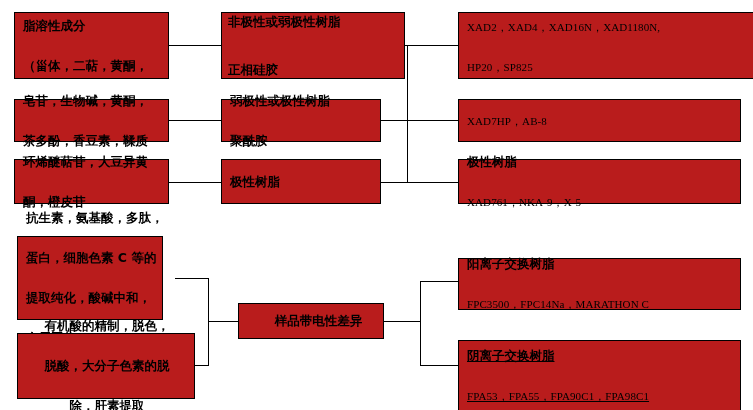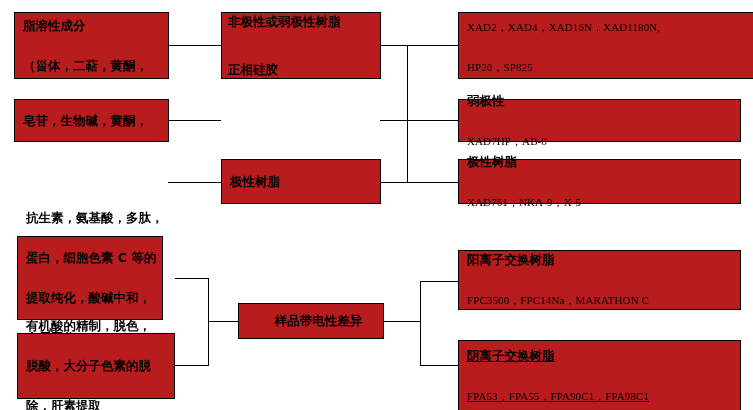--- a/index.html
+++ b/index.html
@@ -88,69 +88,77 @@
   <div class="conn v" style="left:420px; top:281px; height:85px;"></div>
 
   <div class="conn h" style="left:420px; top:281px; width:38px;"></div>
   <div class="conn h" style="left:420px; top:365px; width:38px;"></div>
 
   <div class="node vcenter" style="left:14px; top:12px; width:155px; height:67px;">
     <div class="line cn">脂溶性成分</div>
     <div class="line cn">（甾体，二萜，黄酮，</div>
   </div>
 
-  <div class="node vcenter" style="left:221px; top:12px; width:160px; height:67px;padding-left:6px;">
+  <div class="node vcenter" style="left:221px; top:12px; width:184px; height:67px;padding-left:6px;">
     <div class="line cn" style="margin-bottom:8px;">非极性或弱极性树脂</div>
     <div class="line cn">正相硅胶</div>
   </div>
 
   <div class="node vcenter" style="left:458px; top:12px; width:309px; height:67px;justify-content:flex-end;">
     <div class="line cn">非极性</div>
     <div class="line lat">XAD2，XAD4，XAD16N，XAD1180N,</div>
     <div class="line lat">HP20，SP825</div>
   </div>
 
   <div class="node vcenter" style="left:14px; top:99px; width:155px; height:43px;">
     <div class="line cn">皂苷，生物碱，黄酮，</div>
+    <div class="line cn">茶多酚，香豆素，鞣质</div>
   </div>
 
+  <div class="node vcenter" style="left:221px; top:99px; width:160px; height:43px;">
+    <div class="line cn">弱极性或极性树脂</div>
+    <div class="line cn">聚酰胺</div>
+  </div>
 
   <div class="node vcenter" style="left:458px; top:99px; width:283px; height:43px;">
-    <div class="line cn">弱极性</div>
     <div class="line lat">XAD7HP，AB-8</div>
   </div>
 
+  <div class="node vcenter" style="left:14px; top:159px; width:155px; height:45px;">
+    <div class="line cn">环烯醚萜苷，大豆异黄</div>
+    <div class="line cn">酮，橙皮苷</div>
+  </div>
 
   <div class="node vcenter" style="left:221px; top:159px; width:160px; height:45px;">
     <div class="line cn">极性树脂</div>
   </div>
 
   <div class="node vcenter" style="left:458px; top:159px; width:283px; height:45px;">
     <div class="line cn">极性树脂</div>
     <div class="line lat">XAD761，NKA-9，X-5</div>
   </div>
 
   <div class="node vcenter" style="left:17px; top:236px; width:146px; height:84px;">
     <div class="line cn">抗生素，氨基酸，多肽，</div>
     <div class="line cn">蛋白，细胞色素 C 等的</div>
     <div class="line cn">提取纯化，酸碱中和，</div>
     <div class="line cn">金属回收</div>
   </div>
 
-  <div class="node vcenter" style="left:17px; top:333px; width:158px; height:66px;">
+  <div class="node vcenter" style="left:17px; top:333px; width:178px; height:66px;align-items:center;">
     <div class="line cn">有机酸的精制，脱色，</div>
     <div class="line cn">脱酸，大分子色素的脱</div>
     <div class="line cn">除，肝素提取</div>
   </div>
 
   <div class="node vcenter" style="left:238px; top:303px; width:146px; height:36px; align-items:center; padding-left:21px;">
     <div class="line cn">样品带电性差异</div>
   </div>
 
-  <div class="node vcenter" style="left:458px; top:250px; width:283px; height:60px;">
+  <div class="node vcenter" style="left:458px; top:258px; width:283px; height:52px;">
     <div class="line cn">阳离子交换树脂</div>
     <div class="line lat">FPC3500，FPC14Na，MARATHON C</div>
   </div>
 
   <div class="node vcenter" style="left:458px; top:340px; width:283px; height:72px;text-decoration:underline;">
     <div class="line cn">阴离子交换树脂</div>
     <div class="line lat">FPA53，FPA55，FPA90C1，FPA98C1</div>
   </div>
 
 </div>

